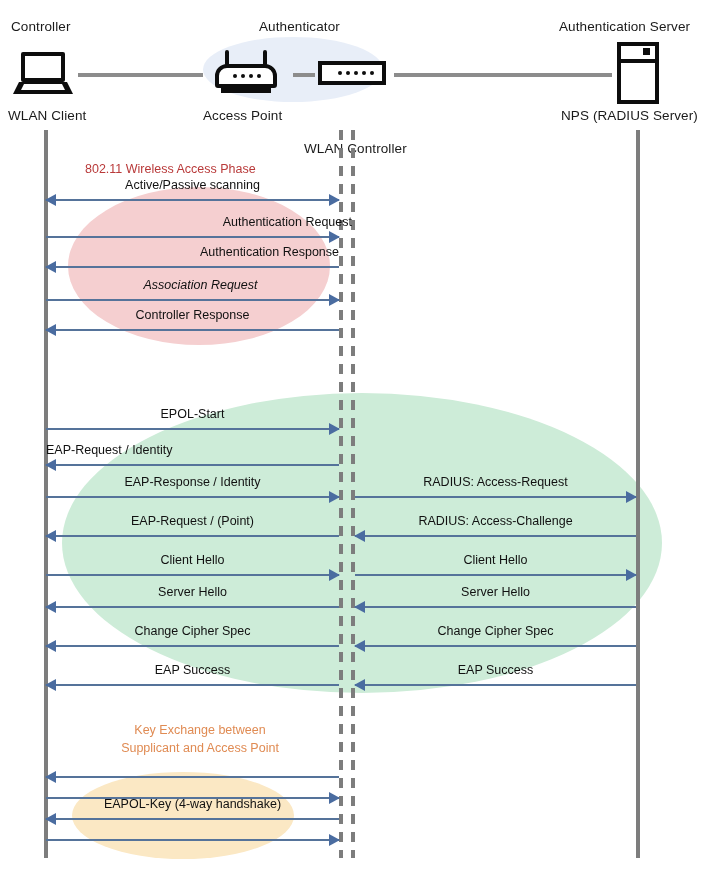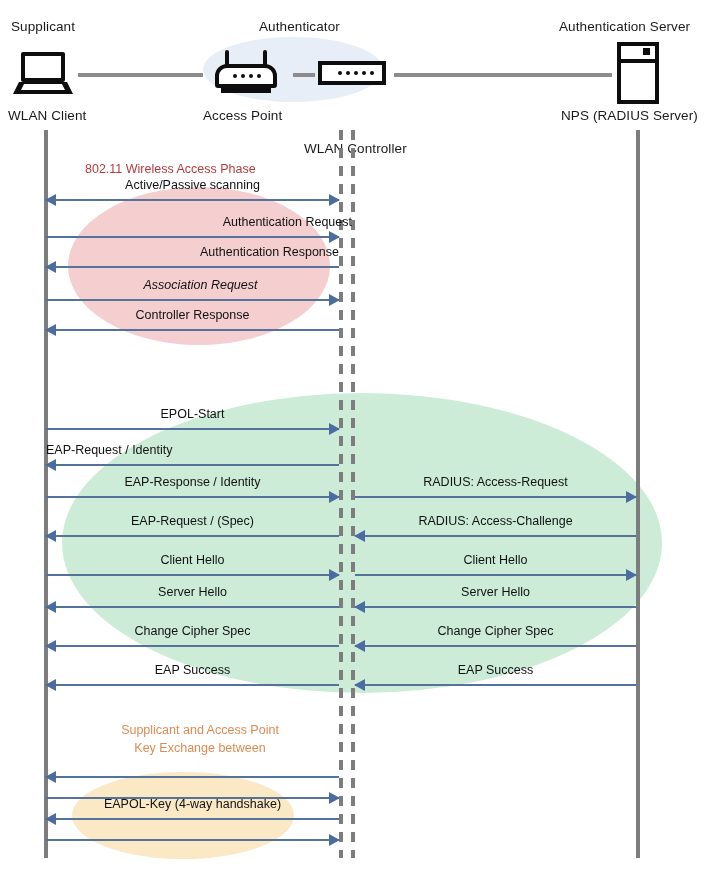--- a/index.html
+++ b/index.html
@@ -184,21 +184,21 @@
 <body>
 
 <div id="stage">
 
   <div class="auth-blob"></div>
 
   <div class="wire" style="left:78px;  top:73px; width:125px;"></div>
   <div class="wire" style="left:293px; top:73px; width:22px;"></div>
   <div class="wire" style="left:394px; top:73px; width:218px;"></div>
 
-  <div class="actor-title" style="left:11px; top:19px;">Supplicant</div>
+  <div class="actor-title" style="left:11px; top:19px;">Controller</div>
   <div class="actor-title" style="left:259px; top:19px;">Authenticator</div>
   <div class="actor-title" style="left:559px; top:19px;">Authentication Server</div>
 
   <div class="icon-wrap" style="left:13px; top:52px; width:60px; height:42px;">
     <div class="laptop-screen"></div>
     <div class="laptop-base"></div>
   </div>
 
   <div class="icon-wrap" style="left:215px; top:50px; width:62px; height:43px;">
     <div class="ap-ant" style="left:10px; top:0;"></div>
@@ -241,22 +241,22 @@
 
   <div class="lifeline" style="left:44px;  top:130px; height:728px;"></div>
   <div class="lifeline-dashed" style="left:339px; top:130px; height:728px;"></div>
   <div class="lifeline-dashed" style="left:351px; top:130px; height:728px;"></div>
   <div class="lifeline" style="left:636px; top:130px; height:728px;"></div>
 
   <div class="phase-caption" style="left:85px; top:160px; color:#b93a3a;">802.11 Wireless Access Phase</div>
 
 
   <div class="phase-caption" style="left:100px; top:721px; color:#e08b53; width:200px; text-align:center;">
+    <div>Key Exchange between</div>
     <div>Supplicant and Access Point</div>
-    <div>Key Exchange between</div>
   </div>
 
   <div id="msgs-left">
       <div class="msg" style="left: 46px; top: 199px; width: 293px;">
         <div class="msg-line" style="width: 293px;"></div>
         <div class="arrowhead right" style="left: 283px;"></div>
         <div class="arrowhead left" style="left: -1px;"></div>
         <div class="msg-label" style="width: 293px; text-align: center; left: 0px;">Active/Passive scanning</div>
       </div>
       <div class="msg" style="left: 46px; top: 236px; width: 293px;">
@@ -290,21 +290,21 @@
         <div class="msg-label" style="width: 293px; text-align: left; left: 0px;">EAP-Request / Identity</div>
       </div>
       <div class="msg" style="left: 46px; top: 496px; width: 293px;">
         <div class="msg-line" style="width: 293px;"></div>
         <div class="arrowhead right" style="left: 283px;"></div>
         <div class="msg-label" style="width: 293px; text-align: center; left: 0px;">EAP-Response / Identity</div>
       </div>
       <div class="msg" style="left: 46px; top: 535px; width: 293px;">
         <div class="msg-line" style="width: 293px;"></div>
         <div class="arrowhead left" style="left: -1px;"></div>
-        <div class="msg-label" style="width: 293px; text-align: center; left: 0px;">EAP-Request / (Spec)</div>
+        <div class="msg-label" style="width: 293px; text-align: center; left: 0px;">EAP-Request / (Point)</div>
       </div>
       <div class="msg" style="left: 46px; top: 574px; width: 293px;">
         <div class="msg-line" style="width: 293px;"></div>
         <div class="arrowhead right" style="left: 283px;"></div>
         <div class="msg-label" style="width: 293px; text-align: center; left: 0px;">Client Hello</div>
       </div>
       <div class="msg" style="left: 46px; top: 606px; width: 293px;">
         <div class="msg-line" style="width: 293px;"></div>
         <div class="arrowhead left" style="left: -1px;"></div>
         <div class="msg-label" style="width: 293px; text-align: center; left: 0px;">Server Hello</div>

